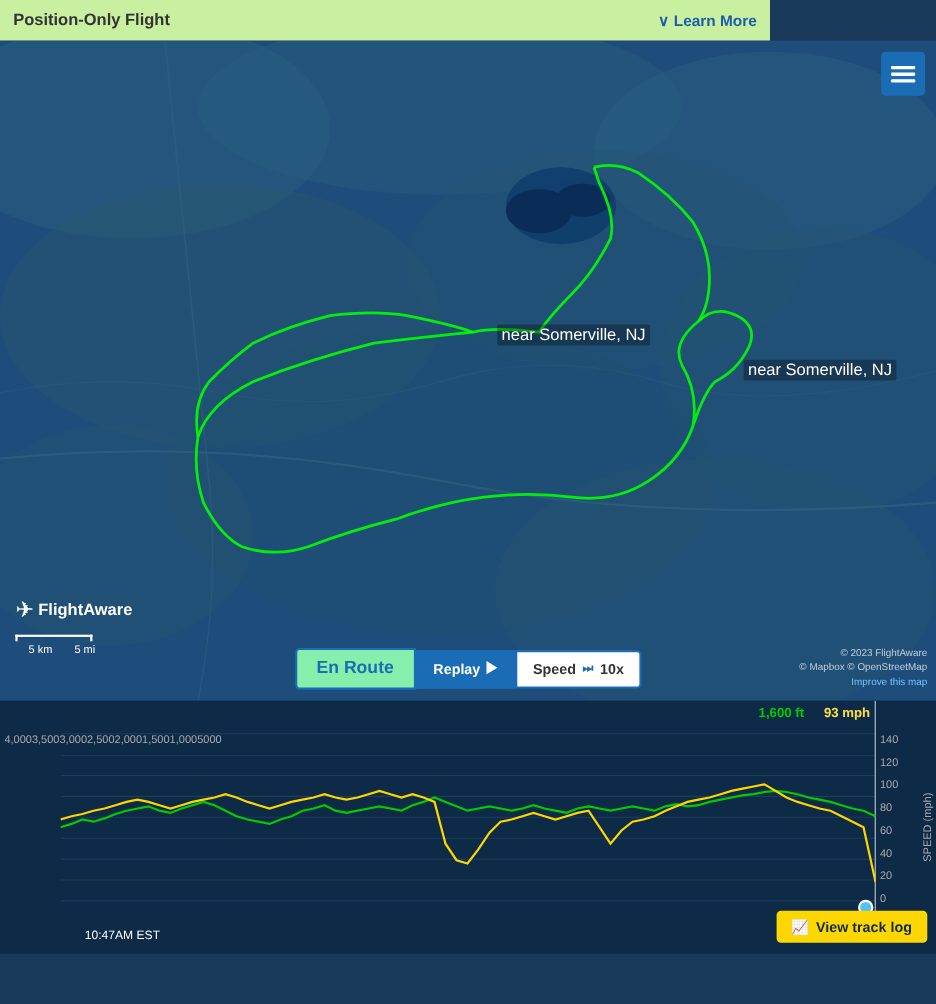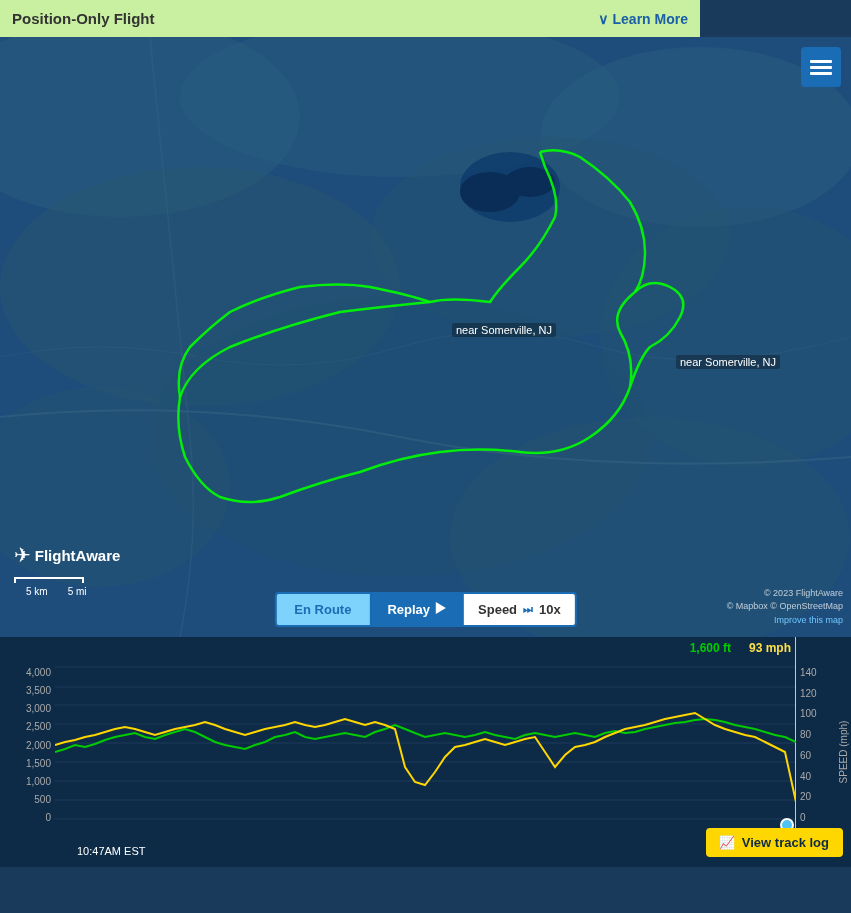--- a/index.html
+++ b/index.html
@@ -124,45 +124,44 @@
     #improve-map {
       color: #6ec6ff;
       font-size: 9px;
       cursor: pointer;
     }
 
     
     .map-label {
       position: absolute;
       color: white;
-      font-size: 11px;
+      font-size: 15px;
       background: rgba(0,0,0,0.3);
       padding: 1px 4px;
       border-radius: 2px;
       white-space: nowrap;
-      margin-top: 28px;
     }
 
     
     #control-bar {
       position: absolute;
       bottom: 10px;
       left: 50%;
       transform: translateX(-50%);
       display: flex;
       align-items: center;
       background: transparent;
       gap: 0;
     }
     #en-route-btn {
-      background: #7dd3fc;
+      background: #86efac;
       color: #1a6db5;
       border: 2px solid #1a6db5;
       padding: 8px 18px;
-      font-size: 13px;
+      font-size: 16px;
       font-weight: bold;
       cursor: pointer;
       border-radius: 4px 0 0 4px;
     }
     #replay-btn {
       background: #1a6db5;
       color: white;
       border: 2px solid #1a6db5;
       padding: 8px 14px;
       font-size: 13px;
@@ -221,21 +220,21 @@
     .speed-label { color: #fde047; }
 
     
     #y-axis-left {
       position: absolute;
       left: 0;
       top: 0;
       bottom: 0;
       width: 55px;
       display: flex;
-      flex-direction: column;
+      flex-direction: row;
       justify-content: space-between;
       padding: 30px 4px 44px 4px;
     }
     .y-tick {
       color: #aaa;
       font-size: 10px;
       text-align: right;
     }
 
     

